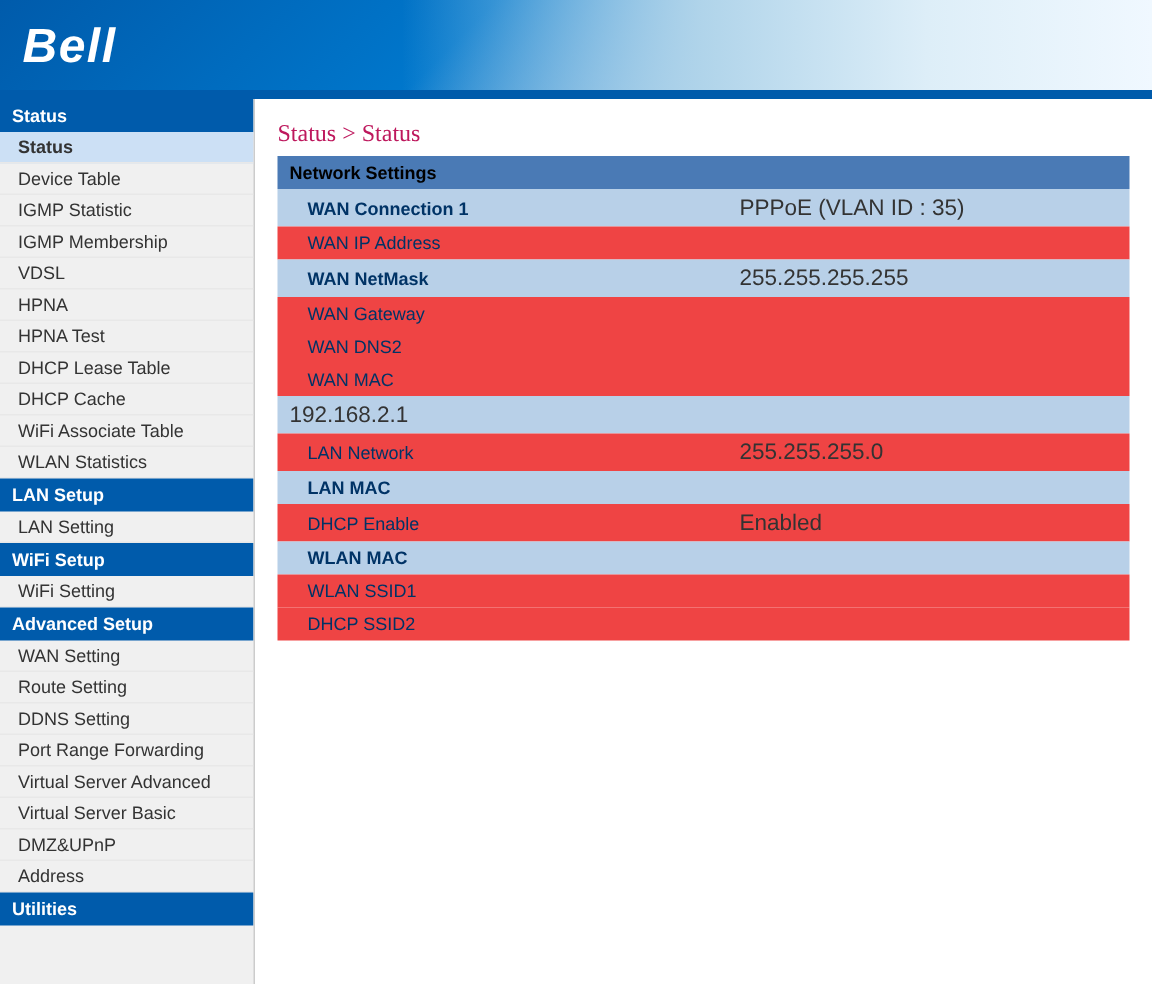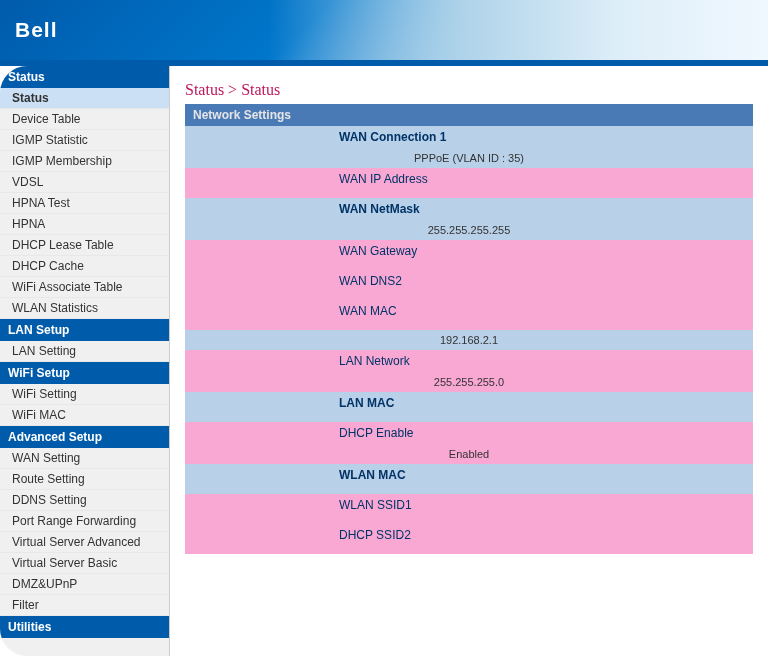--- a/index.html
+++ b/index.html
@@ -9,22 +9,23 @@
     .header {
       background: linear-gradient(135deg, #005bab 0%, #0077cc 40%, #a0c8e8 70%, #c8dff0 85%, #e8f4fd 100%);
       height: 60px;
       display: flex;
       align-items: center;
       padding: 0 15px;
       position: relative;
     }
     .bell-logo {
       color: white;
-      font-size: 21px;
-      font-weight: bold;
+      font-size: 32px;
+      font-weight: bold;
+      font-style: italic;
       letter-spacing: 1px;
     }
     .header-curve {
       position: absolute;
       right: 0;
       top: 0;
       width: 500px;
       height: 60px;
       background: linear-gradient(to right, transparent, #b0d4ea 40%, #ddeef8 70%, #f0f8ff 100%);
     }
@@ -33,21 +34,20 @@
     .nav-bar {
       background: #005bab;
       height: 6px;
     }
 
     
     .main-layout {
       display: flex;
       flex: 1;
       overflow: hidden;
-      border-radius: 27px;
     }
 
     
     .sidebar {
       width: 170px;
       background: #f0f0f0;
       border-right: 1px solid #ccc;
       overflow-y: auto;
       flex-shrink: 0;
     }
@@ -79,49 +79,48 @@
     }
     .page-title {
       font-size: 16px;
       color: #be185d;
       margin-bottom: 5px;
       font-weight: normal;
       font-family: Liberation Serif, serif;
     }
     .network-settings-header {
       background: #4a7ab5;
-      color: #e5e5e5;
+      color: #000000;
       padding: 4px 8px;
       font-weight: bold;
       font-size: 12px;
     }
     .net-row {
       display: flex;
       align-items: center;
-      flex-direction: column;
     }
     .net-row.highlight {
       background: #b8d0e8;
     }
     .net-row.normal {
-      background: #f9a8d4;
+      background: #ef4444;
     }
     .net-label {
       width: 300px;
       padding: 4px 8px 4px 20px;
       font-size: 12px;
       color: #003366;
     }
     .net-label.bold {
       font-weight: bold;
     }
     .net-value {
       flex: 1;
       padding: 4px 8px;
-      font-size: 11px;
+      font-size: 15px;
       color: #333;
     }
     .net-plus {
       width: 20px;
       text-align: center;
       color: #666;
       font-size: 14px;
     }
     .content-wrapper {
       position: relative;
@@ -138,40 +137,39 @@
 
 <div class="main-layout">
 
   <div class="sidebar" id="sidebar-container">
       <div class="sidebar-section-header">Status</div>
       <div class="sidebar-item active">Status</div>
       <div class="sidebar-item">Device Table</div>
       <div class="sidebar-item">IGMP Statistic</div>
       <div class="sidebar-item">IGMP Membership</div>
       <div class="sidebar-item">VDSL</div>
+      <div class="sidebar-item">HPNA</div>
       <div class="sidebar-item">HPNA Test</div>
-      <div class="sidebar-item">HPNA</div>
       <div class="sidebar-item">DHCP Lease Table</div>
       <div class="sidebar-item">DHCP Cache</div>
       <div class="sidebar-item">WiFi Associate Table</div>
       <div class="sidebar-item">WLAN Statistics</div>
       <div class="sidebar-section-header">LAN Setup</div>
       <div class="sidebar-item">LAN Setting</div>
       <div class="sidebar-section-header">WiFi Setup</div>
       <div class="sidebar-item">WiFi Setting</div>
-      <div class="sidebar-item">WiFi MAC</div>
       <div class="sidebar-section-header">Advanced Setup</div>
       <div class="sidebar-item">WAN Setting</div>
       <div class="sidebar-item">Route Setting</div>
       <div class="sidebar-item">DDNS Setting</div>
       <div class="sidebar-item">Port Range Forwarding</div>
       <div class="sidebar-item">Virtual Server Advanced</div>
       <div class="sidebar-item">Virtual Server Basic</div>
       <div class="sidebar-item">DMZ&amp;UPnP</div>
-      <div class="sidebar-item">Filter</div>
+      <div class="sidebar-item">Address</div>
       <div class="sidebar-section-header">Utilities</div>
     </div>
 
   <div class="content">
     <div class="content-wrapper">
       <div class="page-title">Status &gt; Status</div>
 
       <div>
         <div class="network-settings-header">Network Settings</div>
         <div id="network-rows-container">

